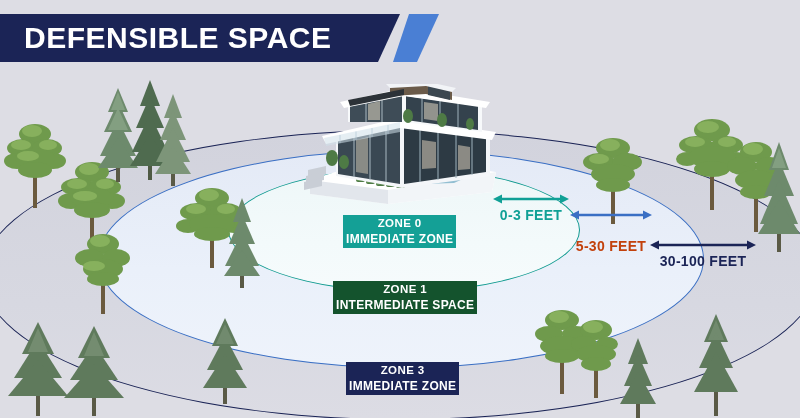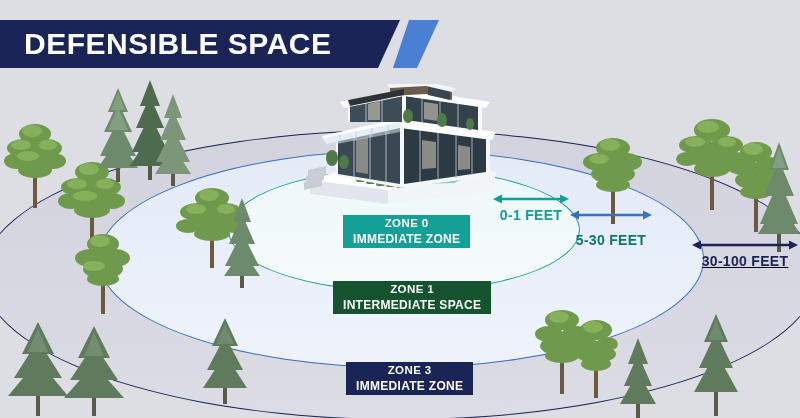--- a/index.html
+++ b/index.html
@@ -5,21 +5,21 @@
   html,body{margin:0;padding:0;}
   body{
     width:800px;height:418px;overflow:hidden;
     font-family:"Liberation Sans", sans-serif;
     background:#dddde4;
     position:relative;
   }
   #stage{position:absolute;inset:0;width:800px;height:418px;overflow:hidden;background:#dddde4;}
 
   
-  .banner-wrap{position:absolute;left:0;top:20px;width:450px;height:52px;padding-left:35px;}
+  .banner-wrap{position:absolute;left:0;top:14px;width:450px;height:52px;padding-left:35px;}
   .banner-main{
     position:absolute;left:0;top:0;width:400px;height:48px;
     background:#1b2456;
     clip-path:polygon(0 0,100% 0,calc(100% - 22px) 100%,0 100%);
   }
   .banner-accent{
     position:absolute;left:393px;top:0;width:46px;height:48px;
     background:#4a7fd4;
     clip-path:polygon(16px 0,100% 0,calc(100% - 22px) 100%,0 100%);
   }
@@ -57,40 +57,40 @@
   .tree svg{display:block;}
 
   
   .zone-label{position:absolute;text-align:center;white-space:nowrap;}
   .zone-label .l1,.zone-label .l2{
     display:block;color:#ffffff;font-weight:bold;
     font-family:"Liberation Sans", sans-serif;
     line-height:1.08;
   }
   .zone-label .l1{font-size:11.5px;padding:2px 8px;letter-spacing:0.4px;}
-  .zone-label .l2{font-size:12px;padding:2px 10px;letter-spacing:0.3px;}
+  .zone-label .l2{font-size:12px;padding:2px 3px;letter-spacing:0.3px;}
   .z0 .l1,.z0 .l2{background:#14a096;}
   .z1 .l1,.z1 .l2{background:#14532d;}
   .z3 .l1,.z3 .l2{background:#1b2456;}
   .z0{left:343px;top:215px;}
   .z1{left:333px;top:281px;}
   .z3{left:346px;top:362px;}
 
   
   .measure{position:absolute;text-align:center;white-space:nowrap;}
   .measure .arrow{display:block;}
   .measure .mlabel{
     display:block;font-weight:bold;font-family:"Liberation Sans", sans-serif;
     letter-spacing:0.3px;
   }
   .m05{left:491px;top:192px;}
   .m05 .mlabel{color:#10a096;font-size:14px;margin-top:1px;}
   .m530{left:568px;top:208px;}
-  .m530 .mlabel{color:#0f766e;font-size:14px;margin-top:10px;}
-  .m30100{left:690px;top:238px;text-decoration:underline;}
+  .m530 .mlabel{color:#c2410c;font-size:14px;margin-top:16px;}
+  .m30100{left:648px;top:238px;}
   .m30100 .mlabel{color:#1b2456;font-size:14px;margin-top:1px;}
 </style>
 </head>
 <body>
 
 <div id="stage">
 
   <div class="ell ell-outer"></div>
   <div class="ell ell-mid"></div>
   <div class="ell ell-inner"></div>
@@ -479,21 +479,21 @@
       </g>
     </svg>
   </div>
 
   <div class="measure m05">
     <svg class="arrow" width="80" height="14" viewBox="0 0 80 14">
       <line x1="8" y1="7" x2="72" y2="7" stroke="#10a096" stroke-width="2.6"></line>
       <path d="M2 7 L11 2.5 L11 11.5 Z" fill="#10a096"></path>
       <path d="M78 7 L69 2.5 L69 11.5 Z" fill="#10a096"></path>
     </svg>
-    <span class="mlabel">0-1 FEET</span>
+    <span class="mlabel">0-3 FEET</span>
   </div>
 
   <div class="measure m530">
     <svg class="arrow" width="86" height="14" viewBox="0 0 86 14">
       <line x1="8" y1="7" x2="78" y2="7" stroke="#3a6fc4" stroke-width="2.6"></line>
       <path d="M2 7 L11 2.5 L11 11.5 Z" fill="#3a6fc4"></path>
       <path d="M84 7 L75 2.5 L75 11.5 Z" fill="#3a6fc4"></path>
     </svg>
     <span class="mlabel">5-30 FEET</span>
   </div>

